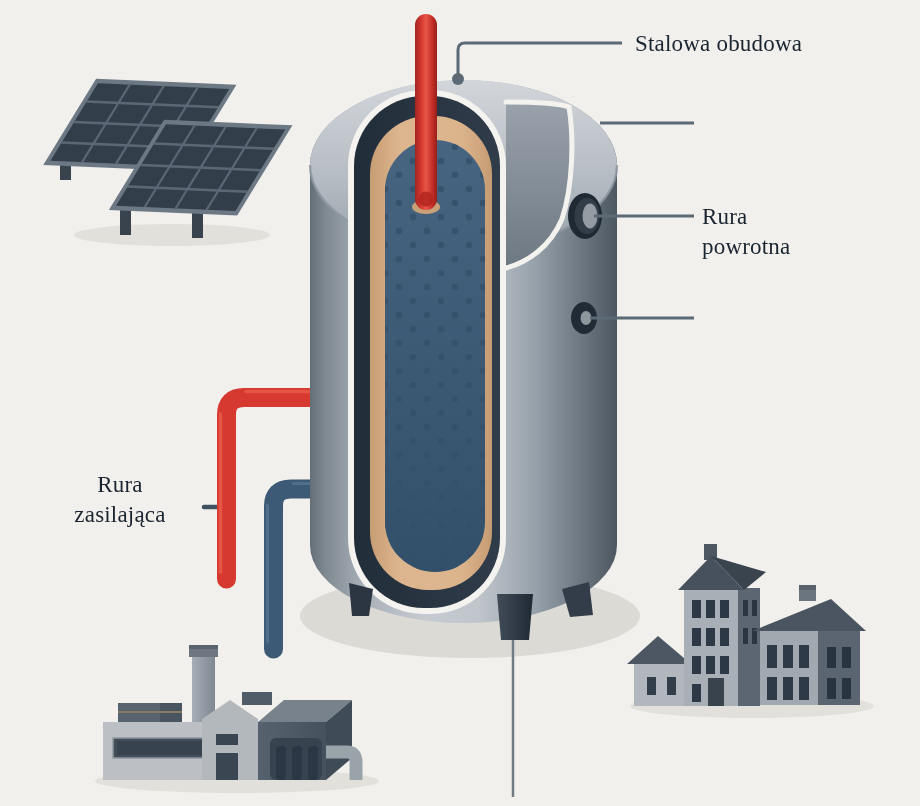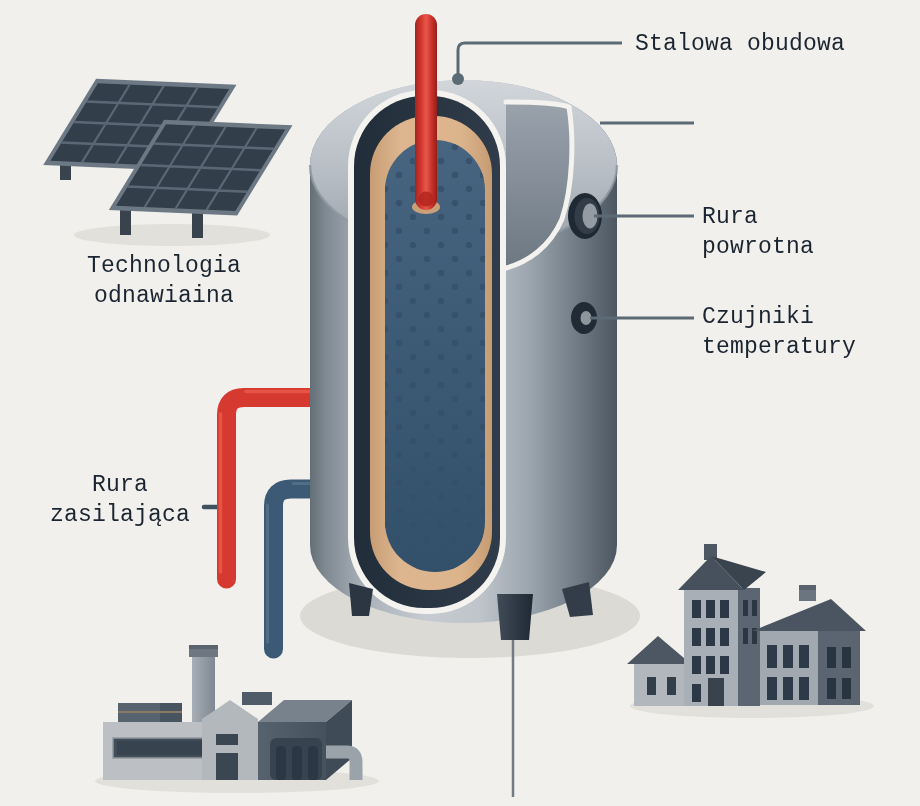--- a/index.html
+++ b/index.html
@@ -1,21 +1,21 @@
 <!DOCTYPE html>
 <html><head>
 <meta charset="utf-8">
 <style>
   html,body{margin:0;padding:0;background:#e8e7e2;}
   .stage{
     position:relative;
     width:920px;height:806px;
     background:#fca5a5;
     overflow:hidden;
-    font-family:Liberation Mono, monospace;
+    font-family:Liberation Serif, serif;
   }
   .stage svg{position:absolute;left:0;top:0;}
   .label{
     position:absolute;
     color:#1b2531;
     font-size:23px;
     line-height:30px;
     font-weight:500;
     letter-spacing:0.2px;
     white-space:pre-line;
@@ -244,23 +244,19 @@
     <line x1="590" y1="318" x2="694" y2="318"></line>
   </g>
 </svg>
 
 <div class="label" style="left:635px; top:29px; white-space:nowrap;">Stalowa obudowa</div>
 
 
 <div class="label" style="left:702px; top:202px;">Rura
 powrotna</div>
 
-<div class="label" style="left:702px; top:302px;">Czujniki
-temperatury</div>
-
-<div class="label center" style="left:58px; top:251px; width:212px;">Technologia
-odnawiaina</div>
+
 
 <div class="label center" style="left:45px; top:470px; width:150px;">Rura
 zasilająca</div>
 
 
 </div>
 
 </body></html>

